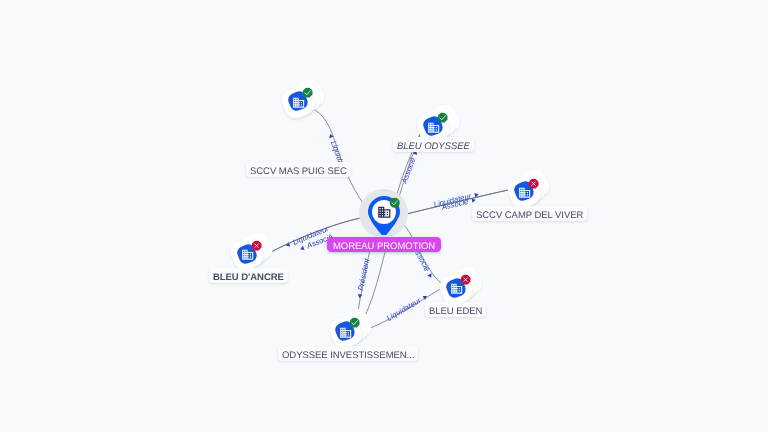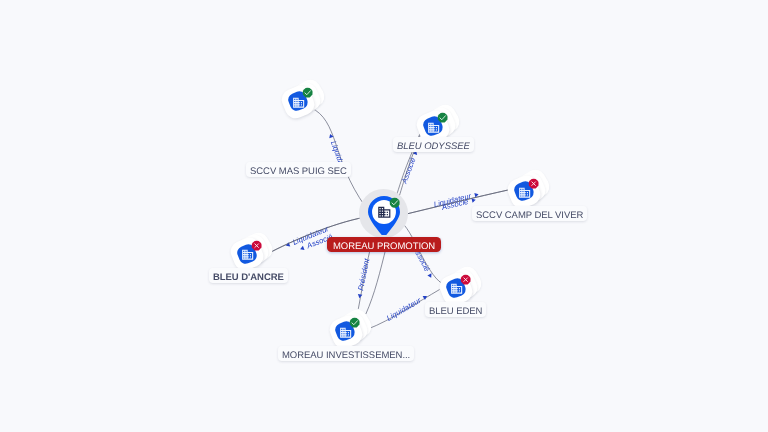--- a/index.html
+++ b/index.html
@@ -7,21 +7,21 @@
     font-family:"Liberation Sans",sans-serif;background:#f8f9fc;
     -webkit-font-smoothing:antialiased;text-rendering:geometricPrecision;}
   #graph{position:relative;width:768px;height:432px;background:#f8f9fc;}
   svg#edges{position:absolute;left:0;top:0;width:768px;height:432px;}
   .node{position:absolute;}
   .nlabel{position:absolute;white-space:nowrap;text-align:center;
     font-size:9.5px;line-height:19.4px;height:15.2px;letter-spacing:-0.05px;color:#464c67;
     background:#fafbfd;border-radius:4px;padding:0 4.0px;
     box-shadow:0 1px 2.5px rgba(40,50,80,.13);
     transform:translateZ(0);will-change:transform;}
-  .nlabel.sel{background:#b91c1c;color:#fff;border-radius:4.5px;padding:0 6.0px;
+  .nlabel.sel{background:#d946ef;color:#fff;border-radius:4.5px;padding:0 6.0px;
     box-shadow:0 1px 3px rgba(20,60,160,.30);}
 </style>
 </head>
 <body>
 
 <div id="graph">
   <svg id="edges" viewBox="0 0 768 432">
       <path d="M 365.4 206.6 C 331.3 159 339.1 120.3 310.3 107.4" fill="none" stroke="#5b6073" stroke-width="0.8" stroke-opacity="0.88"></path>
       <g transform="translate(340.86 158.51) rotate(70.28)">
         <text x="0" y="4" text-anchor="middle" font-size="7.6" font-style="italic" font-family="&quot;Liberation Sans&quot;,sans-serif" fill="#2442c6" letter-spacing="0.05">Liquidateur</text>
@@ -171,21 +171,21 @@
    <path fill="#e9f1fe" d="M12 7V3H2v18h20V7H12zM6 19H4v-2h2v2zm0-4H4v-2h2v2zm0-4H4V9h2v2zm0-4H4V5h2v2zm4 12H8v-2h2v2zm0-4H8v-2h2v2zm0-4H8V9h2v2zm0-4H8V5h2v2zm10 12h-8v-2h2v-2h-2v-2h2v-2h-2V9h8v10zm-2-8h-2v2h2v-2zm0 4h-2v2h2v-2z"></path>
   </svg>
         </div>
         <div style="position:absolute;left:349.1px;top:317.2px">
           <svg width="11.3" height="11.3" viewBox="0 0 24 24" style="display:block">
    <path d="M 16.17 1.93 Q 19.61 4.39 22.07 7.83 Q 22.76 12.00 22.07 16.17 Q 19.61 19.61 16.17 22.07 Q 12.00 22.76 7.83 22.07 Q 4.39 19.61 1.93 16.17 Q 1.24 12.00 1.93 7.83 Q 4.39 4.39 7.83 1.93 Q 12.00 1.24 16.17 1.93 Z" fill="#168342"></path>
    <path d="M6.3 12.6 L10.2 16.4 L18.0 7.9" fill="none" stroke="#e2f4e9" stroke-width="1.95" stroke-linecap="round" stroke-linejoin="round"></path>
   </svg>
         </div>
       </div>
-      <div class="nlabel" style="top: 345.6px; left: 277.506px;">MOREAU INVESTISSEMEN...</div>
+      <div class="nlabel" style="top: 345.6px; left: 277.506px;">ODYSSEE INVESTISSEMEN...</div>
       <div class="node">
         <div style="position:absolute;left:359.40000000000003px;top:189.2px;width:48.7px;height:48.7px;border-radius:50%;background:#e5e6ea;"></div>
         <svg style="position:absolute;left:367.8px;top:195.6px" width="32" height="39.9" viewBox="0 0 32 39.9">
       <path d="M16 0 C7.16 0 0 7.16 0 16 C0 22.2 7.3 31.0 13.1 38.3 C14.6 40.2 17.4 40.2 18.9 38.3 C24.7 31.0 32 22.2 32 16 C32 7.16 24.84 0 16 0 Z" fill="#0a5af2"></path>
       <circle cx="16" cy="16" r="11.95" fill="#fff"></circle>
     </svg>
         <div style="position:absolute;left:376.80px;top:205.00px;width:14.6px;height:14.6px">
           <svg width="14.6" height="14.6" viewBox="0 0 24 24" style="display:block">
    <path fill="#232b4d" d="M12 7V3H2v18h20V7H12zM6 19H4v-2h2v2zm0-4H4v-2h2v2zm0-4H4V9h2v2zm0-4H4V5h2v2zm4 12H8v-2h2v2zm0-4H8v-2h2v2zm0-4H8V9h2v2zm0-4H8V5h2v2zm10 12h-8v-2h2v-2h-2v-2h2v-2h-2V9h8v10zm-2-8h-2v2h2v-2zm0 4h-2v2h2v-2z"></path>
   </svg>

